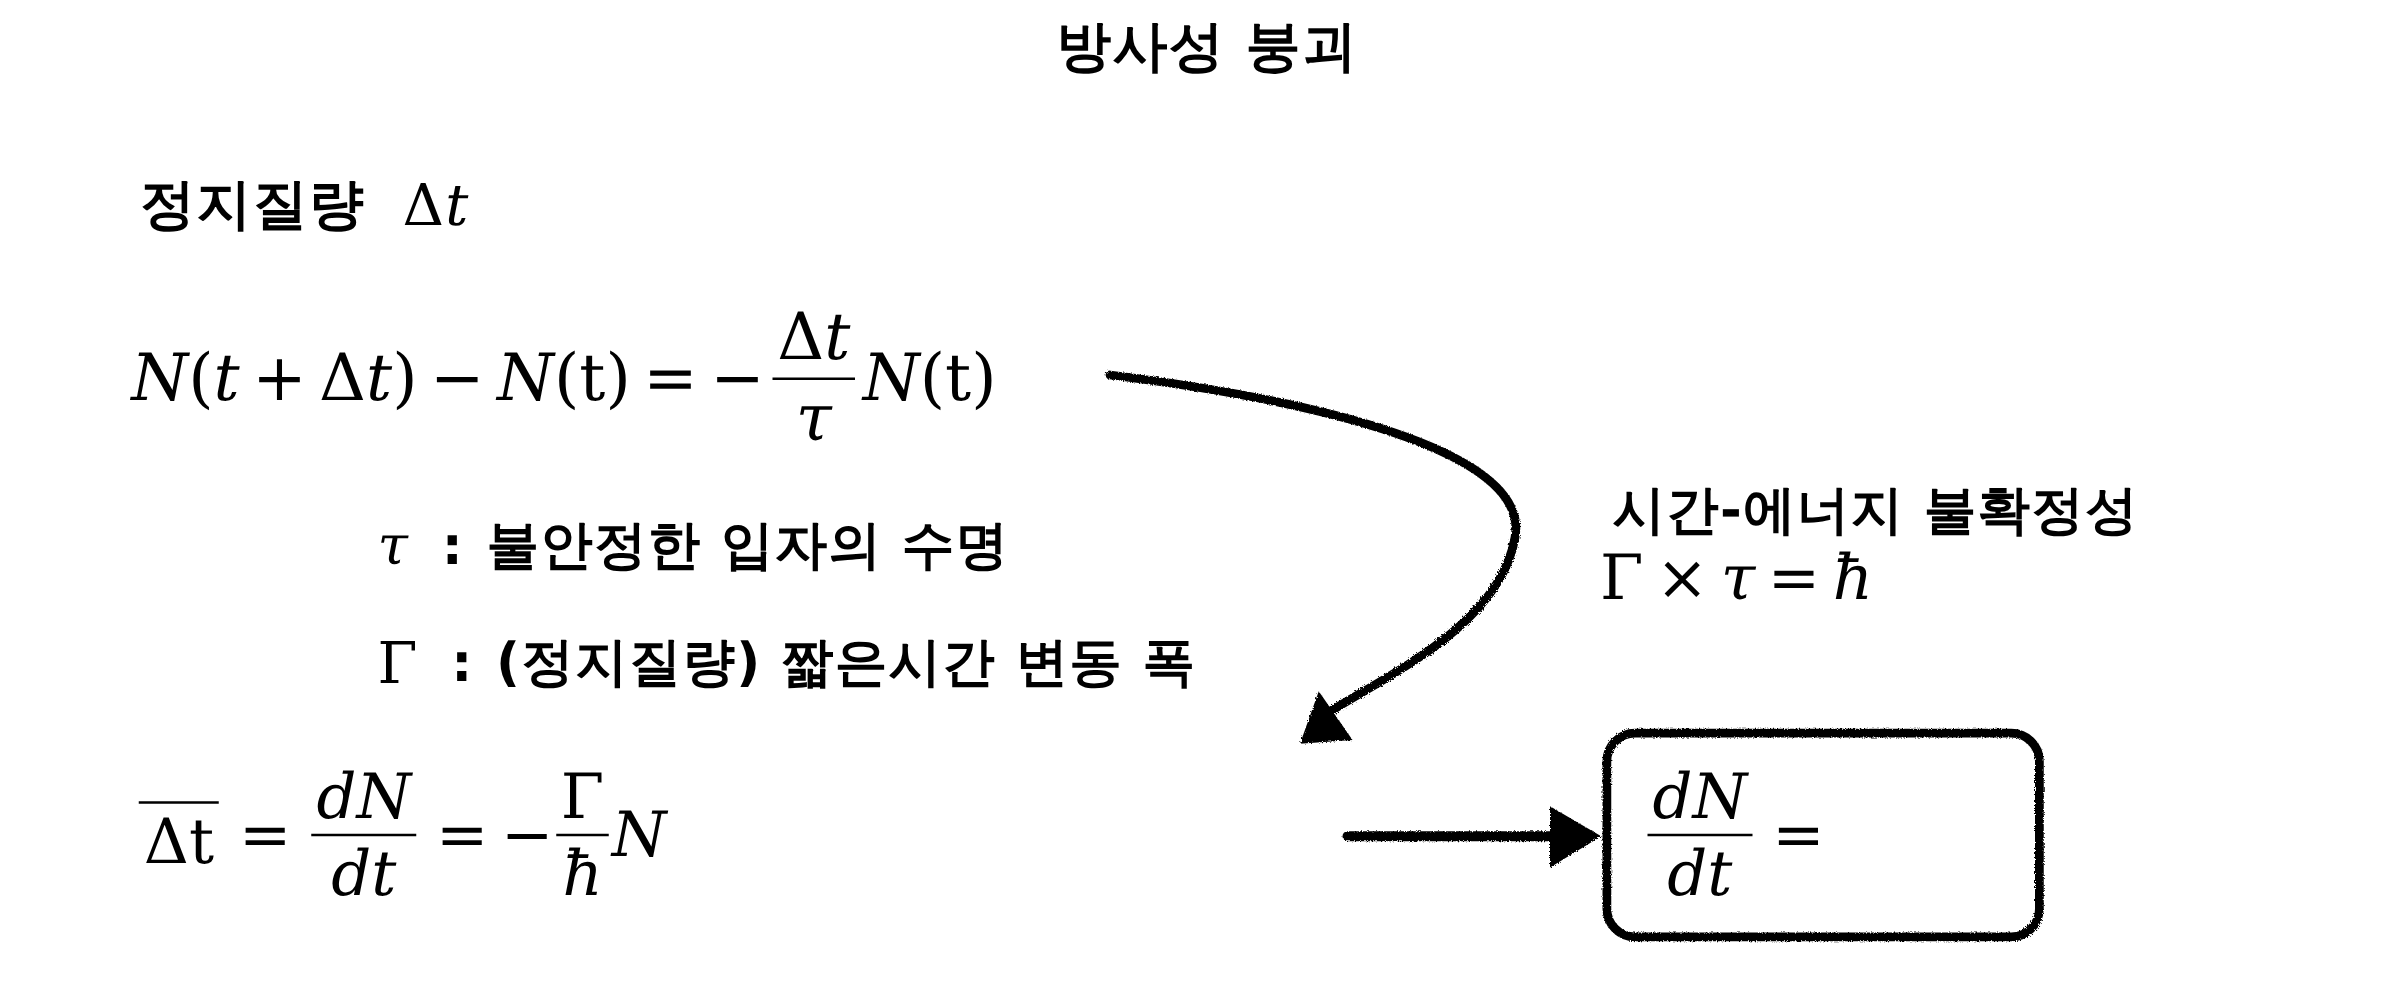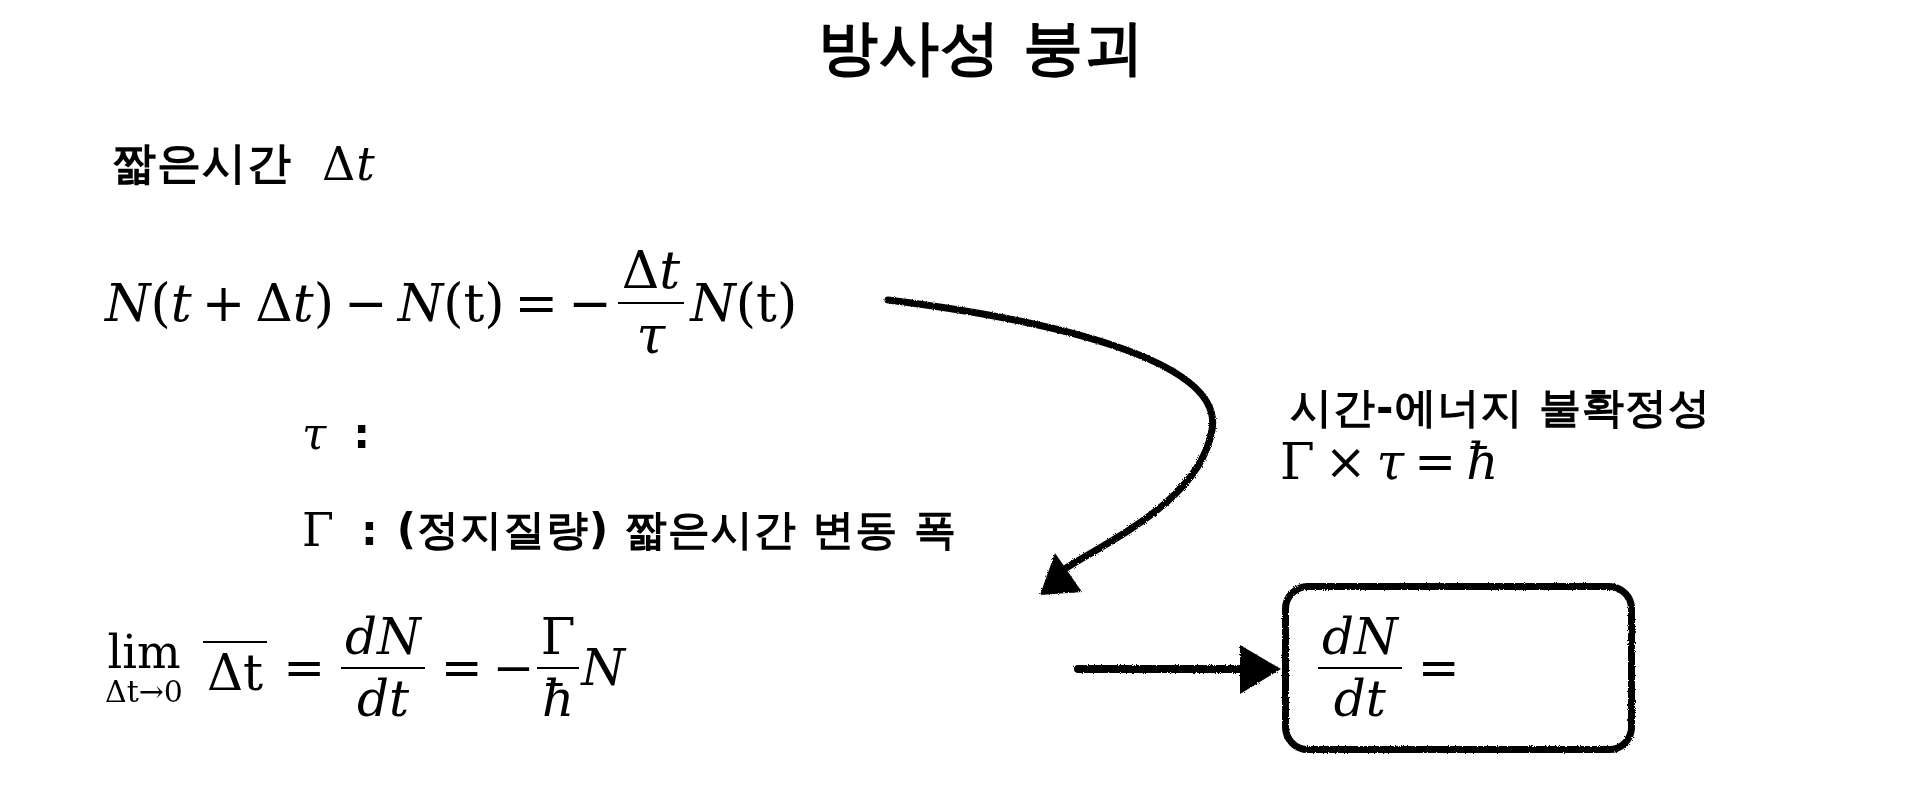--- a/index.html
+++ b/index.html
@@ -13,24 +13,24 @@
   .op { margin: 0 10px; }
   .lim { display: inline-flex; flex-direction: column; align-items: center; margin-right: 14px; }
   .lim .lim-word { font-size: 46px; line-height: 1; }
   .lim .lim-sub { font-size: 30px; line-height: 1.1; }
   svg.overlay { position: absolute; left: 0; top: 0; }
   .boxed { position: absolute; border: 7px solid #000; border-radius: 26px; box-sizing: border-box; filter: url(#rough); }
 </style>
 </head>
 <body>
 
-<div class="hand" style="left:818px; top:8px; font-size:60px;">방사성 붕괴</div>
+<div class="hand" style="left:845px; top:8px; font-size:44px;">방사성 붕괴</div>
 
 <div class="hand" style="left:112px; top:134px; font-size:44px; display:flex; align-items:center;">
-  <span>짧은시간</span>
+  <span>정지질량</span>
   <span style="font-family:'DejaVu Serif',serif; font-weight:normal; margin:0 18px 0 30px; font-size:46px;">
     <span>Δ</span><span class="it">t</span>
   </span>
 </div>
 
 <div class="math" style="left:105px; top:238px; height:130px; font-size:52px;">
   <span class="it">N</span>
   <span>(</span>
   <span class="it">t</span>
   <span class="op">+</span>
@@ -47,41 +47,38 @@
     <span class="bar"></span>
     <span class="den it">τ</span>
   </span>
   <span class="it">N</span>
   <span>(t)</span>
 </div>
 
 <div class="hand" style="left:302px; top:408px; font-size:42px; display:flex; align-items:center;">
   <span class="it" style="font-family:'DejaVu Serif',serif; font-weight:normal; font-size:44px;">τ</span>
   <span style="margin:0 18px 0 26px;">:</span>
+  <span>불안정한 입자의 수명</span>
 </div>
 <div class="hand" style="left:302px; top:502px; font-size:42px; display:flex; align-items:center;">
   <span style="font-family:'DejaVu Serif',serif; font-weight:normal; font-size:46px;">Γ</span>
   <span style="margin:0 18px 0 26px;">:</span>
   <span>(정지질량) 짧은시간 변동 폭</span>
 </div>
 
 <div class="hand" style="left:1290px; top:340px; font-size:42px;margin-top:40px;">시간-에너지 불확정성</div>
 <div class="math" style="left:1280px; top:432px; height:60px; font-size:50px;">
   <span>Γ</span>
   <span class="op">×</span>
   <span class="it">τ</span>
   <span class="op">=</span>
   <span class="it">ħ</span>
 </div>
 
 <div class="math" style="left:105px; top:603px; height:130px; font-size:50px;">
-  <span class="lim">
-    <span class="lim-word">lim</span>
-    <span class="lim-sub">Δt→0</span>
-  </span>
   <span class="frac">
     <span class="bar"></span>
     <span class="den">Δt</span>
   </span>
   <span class="op">=</span>
   <span class="frac">
     <span class="num it">dN</span>
     <span class="bar"></span>
     <span class="den it">dt</span>
   </span>

